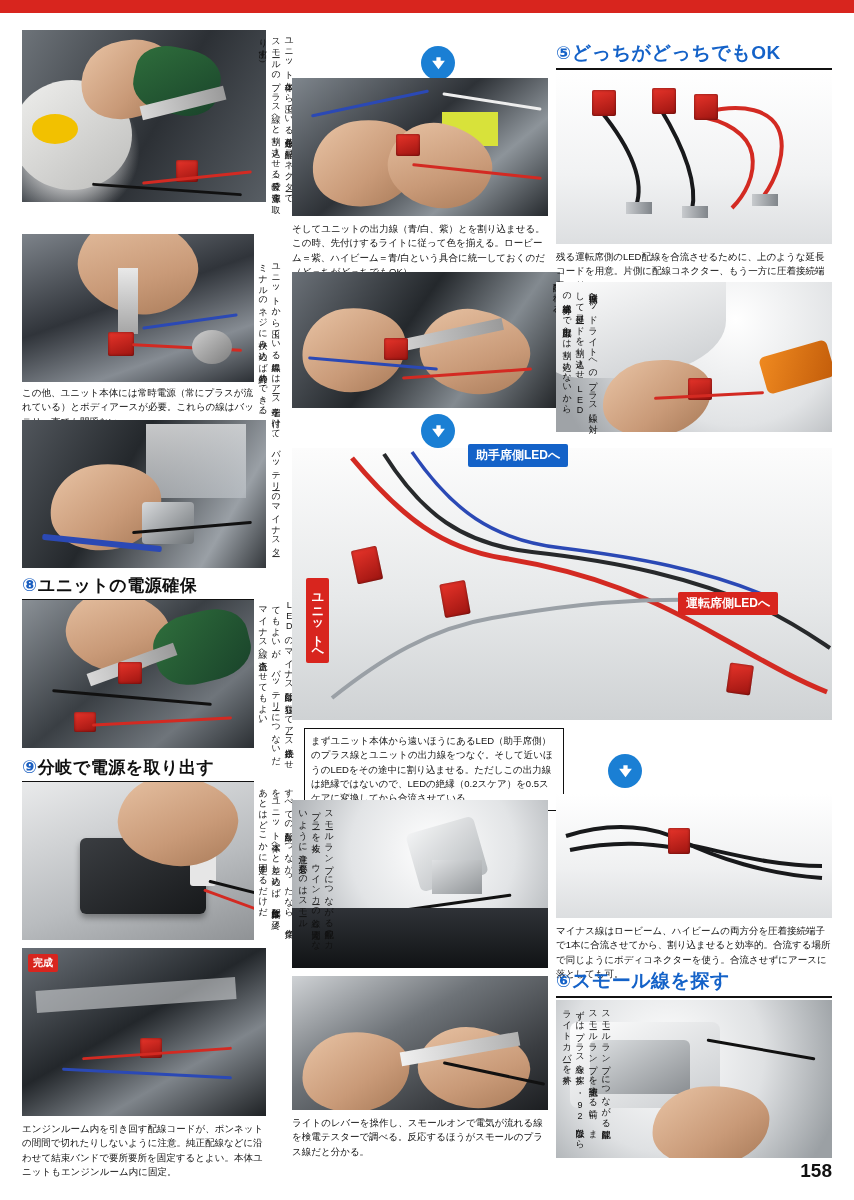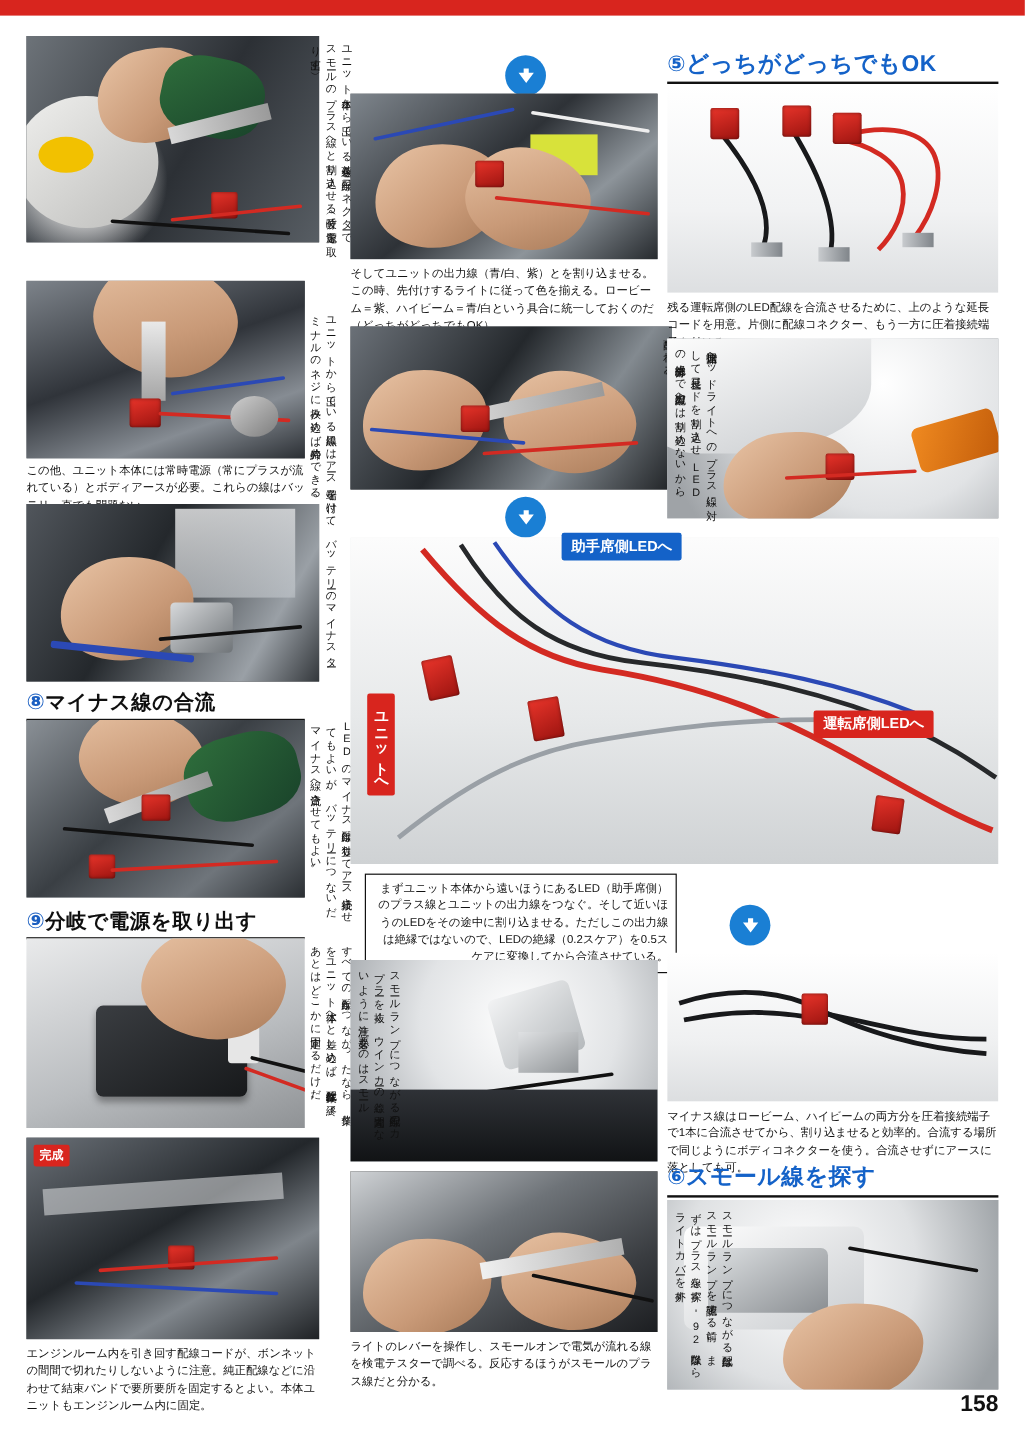--- a/index.html
+++ b/index.html
@@ -60,21 +60,21 @@
   .arrow svg{width:17px;height:17px;fill:#fff;}
 
   
   .tag{position:absolute;background:#d8251e;color:#fff;font-size:12px;font-weight:bold;
        padding:3px 8px;border-radius:2px;white-space:nowrap;}
   .tag.v{writing-mode:vertical-rl;text-orientation:upright;padding:8px 3px;}
   .tag.blue{background:#1462c8;}
 
   
   .note{position:absolute;border:1px solid #111;font-size:9.5px;line-height:1.5;
-        padding:5px 6px;background:#fff;text-align:right;}
+        padding:5px 6px;background:#fff;}
 
   .pageno{position:absolute;right:22px;bottom:18px;font-size:19px;color:#111;font-weight:bold;}
 
   .stamp{position:absolute;left:6px;top:6px;background:#d8251e;color:#fff;font-size:10px;
          font-weight:bold;padding:2px 5px;border-radius:2px;}
 </style>
 </head>
 <body>
 
 <div class="page">
@@ -113,21 +113,21 @@
     <div style="position:absolute;left:124px;top:4px;width:100px;height:74px;background:linear-gradient(160deg,rgba(255,255,255,.75),rgba(200,205,210,.5));"></div>
     <div class="hand" style="left:28px;top:44px;width:112px;height:86px;transform:rotate(-8deg);"></div>
     <div style="position:absolute;left:120px;top:82px;width:52px;height:42px;background:linear-gradient(140deg,#d7d9db,#6f7478);border-radius:4px;"></div>
     <div class="wire blu" style="left:20px;top:120px;width:120px;height:6px;transform:rotate(6deg);"></div>
     <div class="wire blk" style="left:110px;top:106px;width:120px;transform:rotate(-5deg);"></div>
   </div>
 
   <div class="vt" style="position:absolute;left:256px;top:258px;height:300px;">ユニットから出ている黒線にはアース端子を付けて、バッテリーのマイナスターミナルのネジに挟み込めば共締めできる。</div>
 
   <div class="head" style="position:absolute;left:22px;top:574px;width:232px;">
-    <span class="num">⑧</span><span>マイナス線の合流</span>
+    <span class="num">⑧</span><span>ユニットの電源確保</span>
   </div>
 
   <div class="photo eng2" style="left:22px;top:600px;width:232px;height:148px;">
     <div class="ph" style="background:linear-gradient(140deg,#8a9096,#3a3f44 45%,#6f757b 75%,#2b2f33);"></div>
     <div class="hand" style="left:44px;top:-8px;width:104px;height:80px;transform:rotate(10deg);"></div>
     <div class="glove" style="left:132px;top:12px;width:96px;height:70px;transform:rotate(-14deg);"></div>
     <div class="tool" style="left:64px;top:58px;width:92px;height:13px;transform:rotate(-20deg);"></div>
     <div class="redconn" style="left:96px;top:62px;width:24px;height:22px;"></div>
     <div class="redconn" style="left:52px;top:112px;width:22px;height:20px;"></div>
     <div class="wire red" style="left:70px;top:120px;width:140px;transform:rotate(-3deg);"></div>

